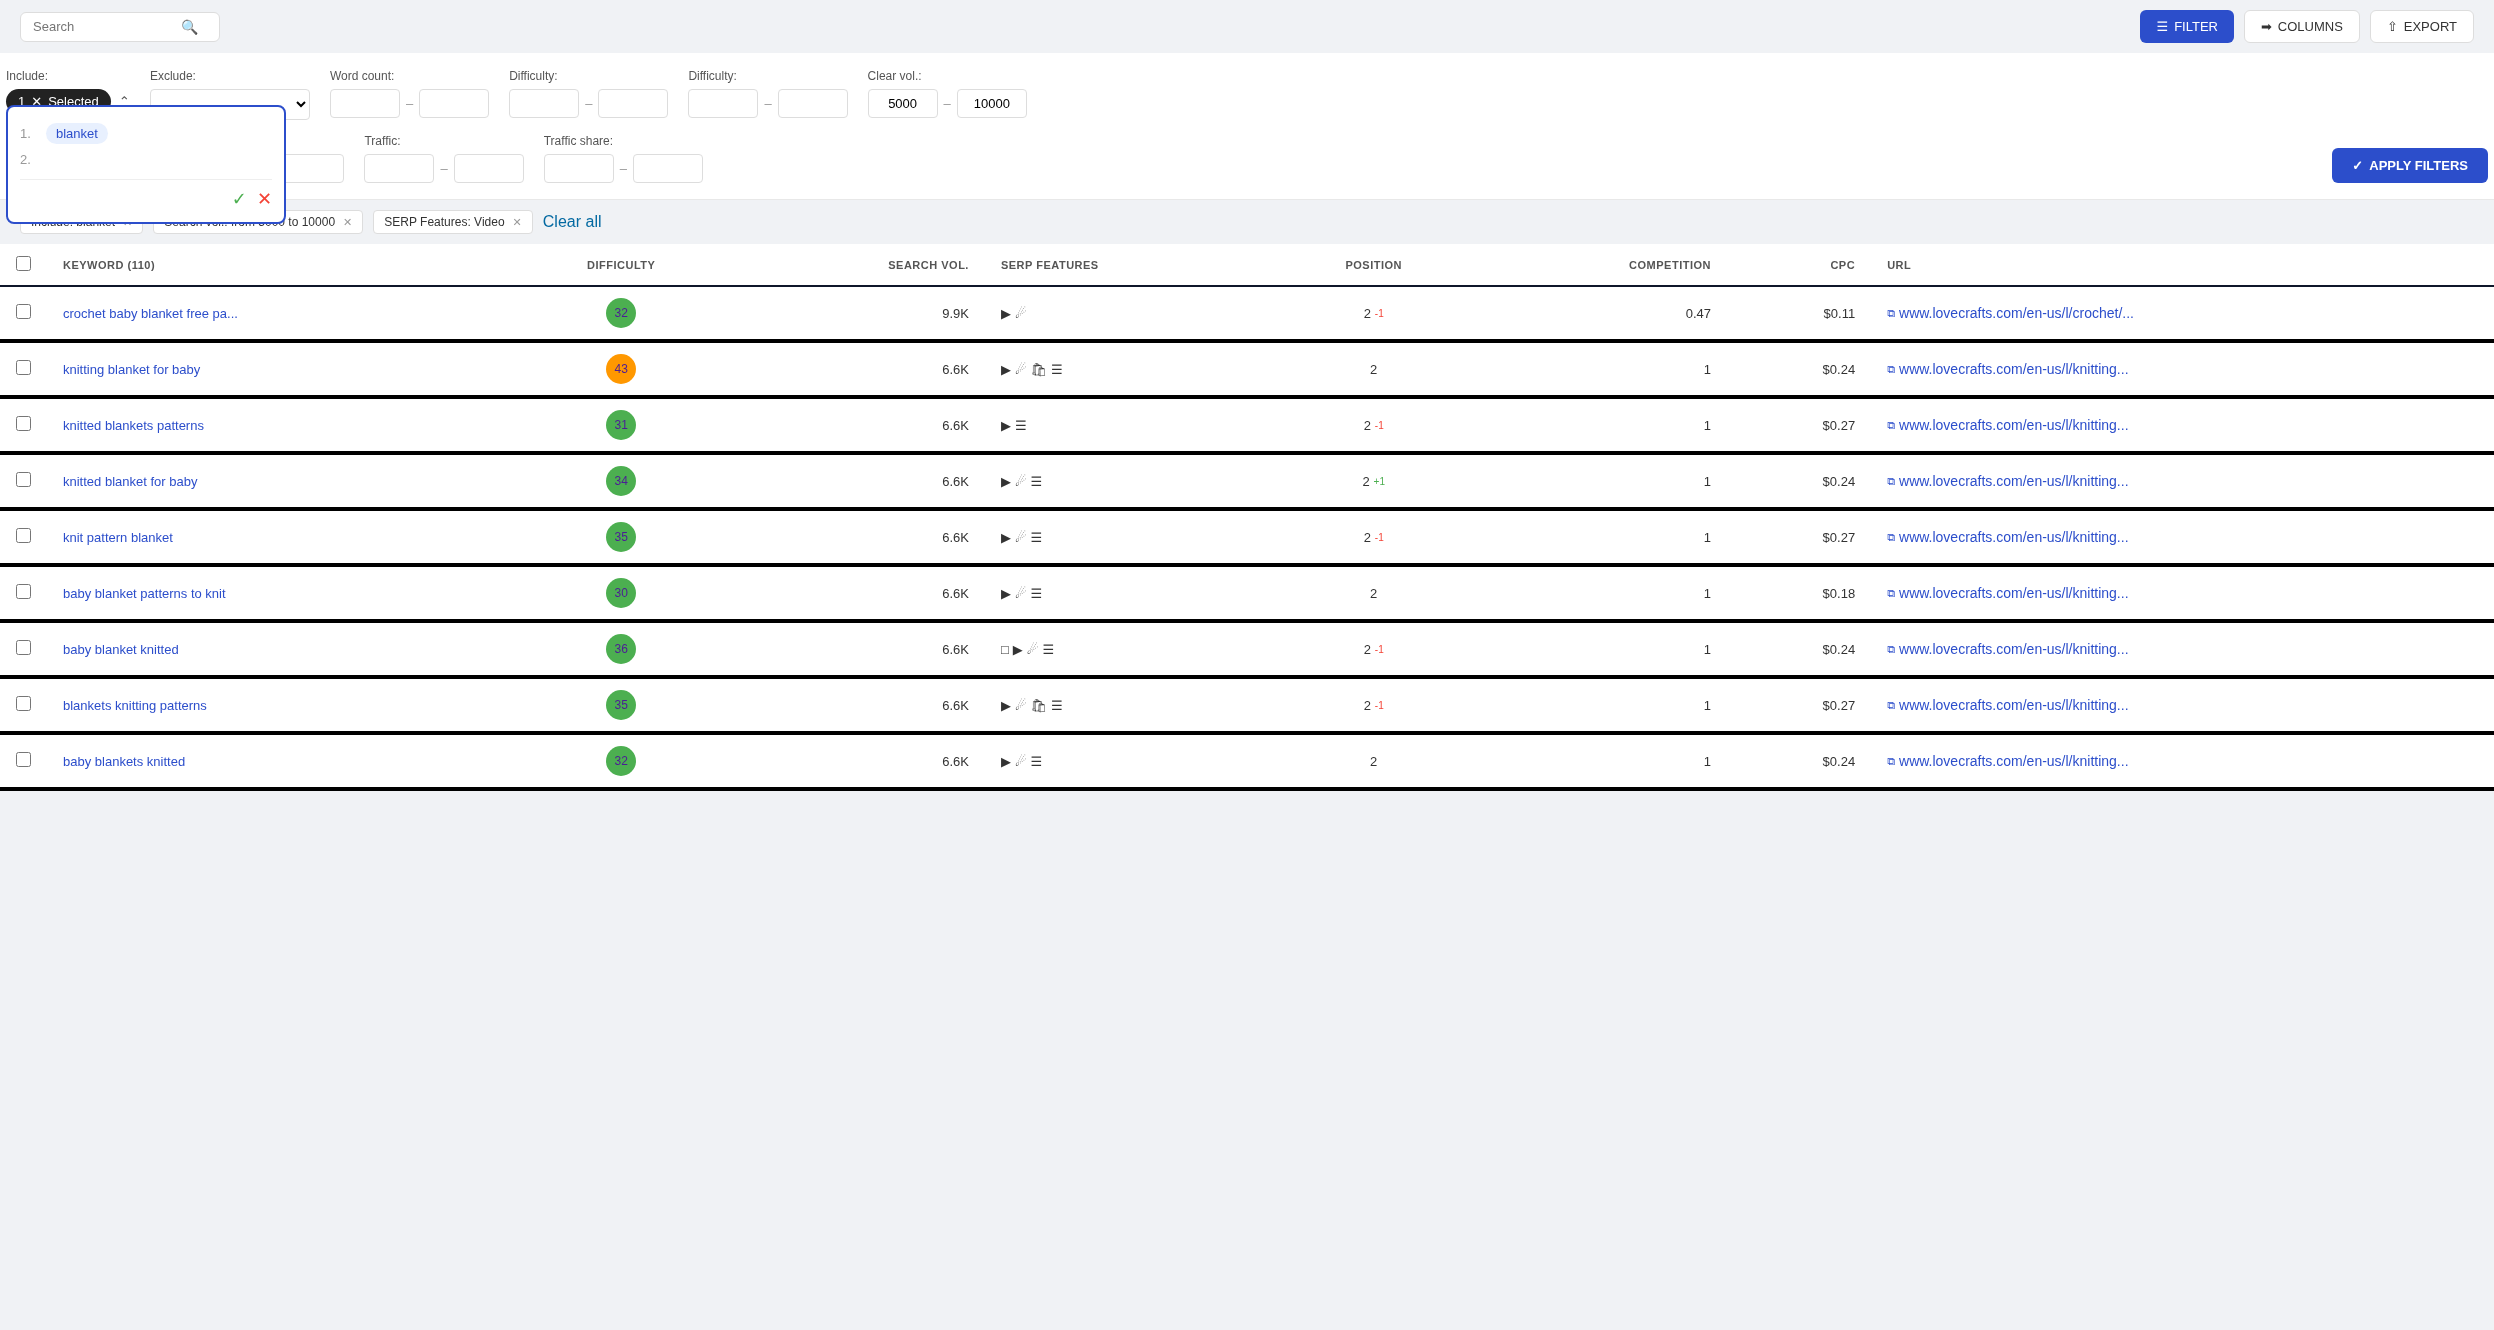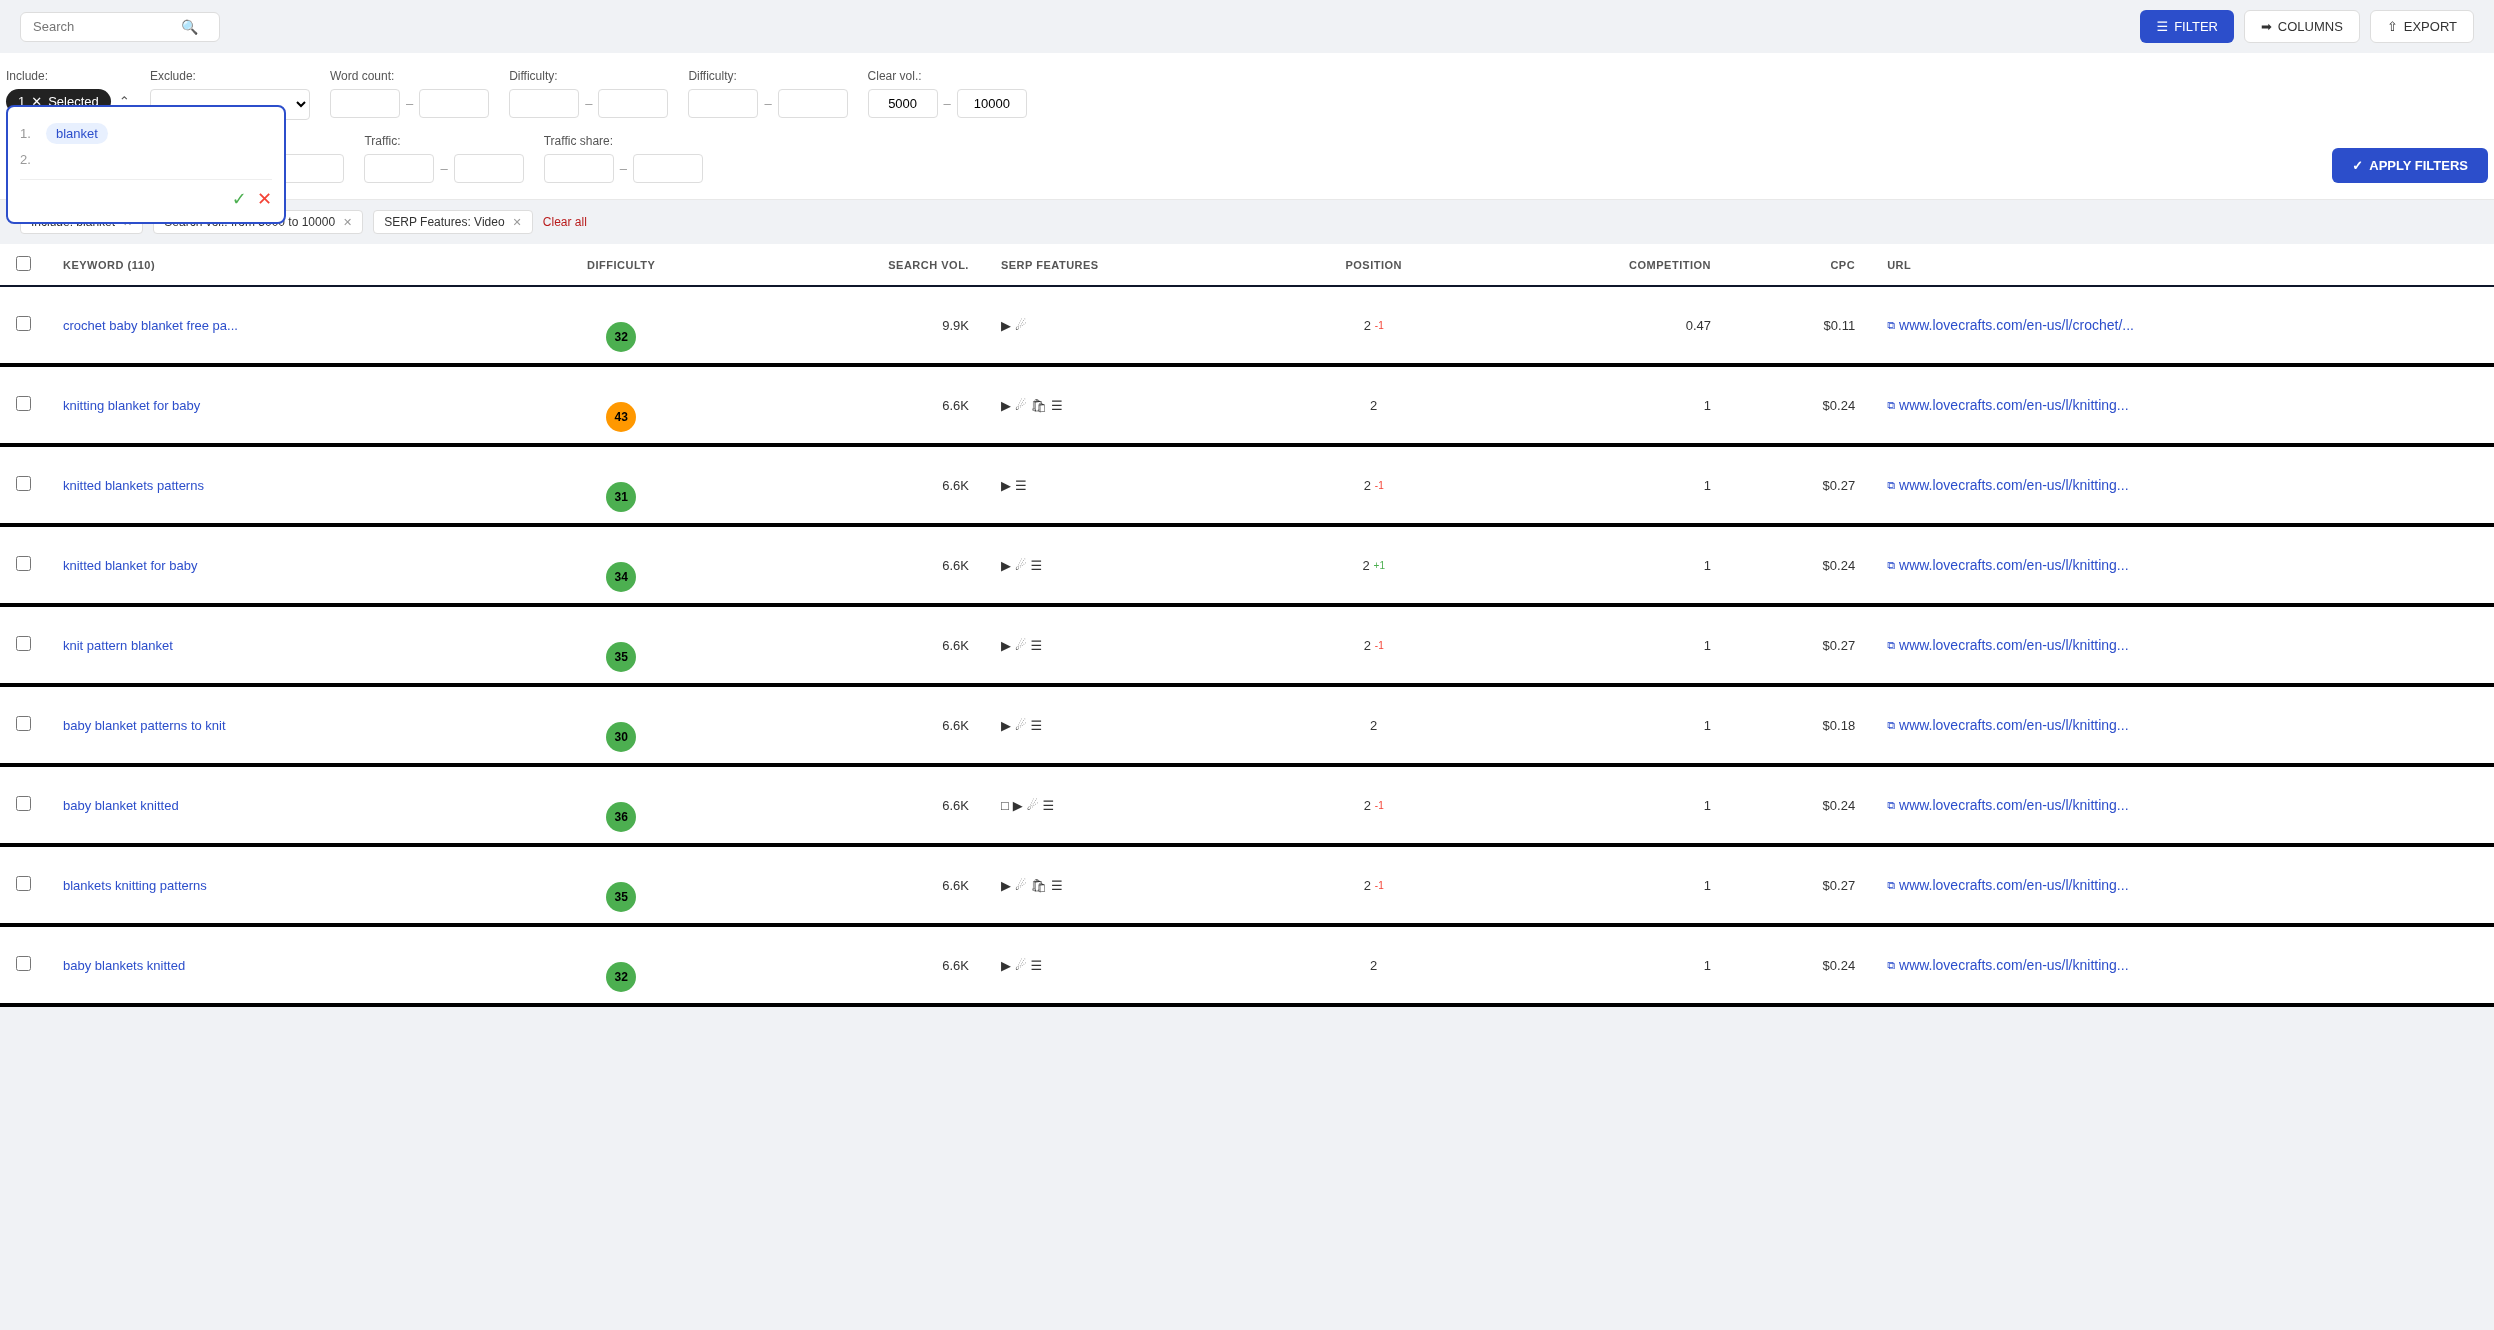--- a/index.html
+++ b/index.html
@@ -82,43 +82,43 @@
     .active-filters {
       display: flex; align-items: center; gap: 10px; padding: 10px 20px;
       background: #f0f2f5; flex-wrap: wrap;
     }
     .filter-tag {
       display: flex; align-items: center; gap: 6px;
       background: #fff; border: 1px solid #ddd; border-radius: 4px;
       padding: 4px 10px; font-size: 12px; color: #333;
     }
     .filter-tag .tag-x { cursor: pointer; color: #999; font-size: 11px; margin-left: 2px; }
-    .clear-all { color: #b91c1c; cursor: pointer; font-size: 12px; text-decoration: none; }
+    .clear-all { color: #0369a1; cursor: pointer; font-size: 16px; text-decoration: none; }
 
     .table-container { background: #fff; margin: 0; }
     table { width: 100%; border-collapse: collapse; }
     thead tr { border-bottom: 2px solid #0f172a; }
     thead th {
       padding: 12px 16px; text-align: left; font-size: 11px; font-weight: 700;
       color: #555; letter-spacing: 0.5px; text-transform: uppercase; white-space: nowrap;
     }
     thead th.right { text-align: right; }
     thead th.center { text-align: center; }
     tbody tr { border-bottom: 4px solid #000000; }
     tbody td { padding: 11px 16px; font-size: 13px; vertical-align: middle; }
     .td-right { text-align: right; }
     .td-center { text-align: center; }
 
     .checkbox-col { width: 40px; }
     .keyword-link { color: #2c4ecb; text-decoration: none; }
 
     .diff-badge {
       display: inline-flex; align-items: center; justify-content: center;
-      width: 30px; height: 30px; border-radius: 50%; color: #000000;
-      font-size: 12px; font-weight: 700; margin-top: 24px;
+      width: 30px; height: 30px; border-radius: 50%; color: #4c1d95;
+      font-size: 12px; font-weight: 400;
     }
     .diff-green { background: #4caf50; }
     .diff-yellow { background: #ff9800; }
 
     .serp-icons { display: flex; align-items: center; gap: 4px; }
     .serp-icon { font-size: 13px; color: #333; }
 
     .position-cell { display: flex; align-items: center; gap: 4px; }
     .pos-arrow-up { color: #4caf50; font-size: 10px; }
     .pos-arrow-down { color: #f44336; font-size: 10px; }

